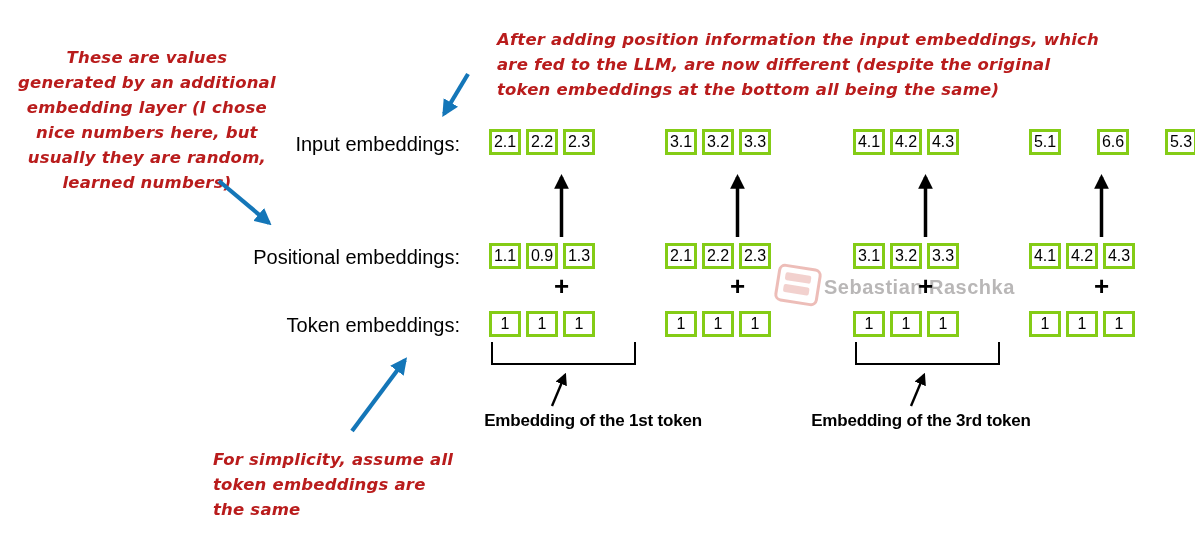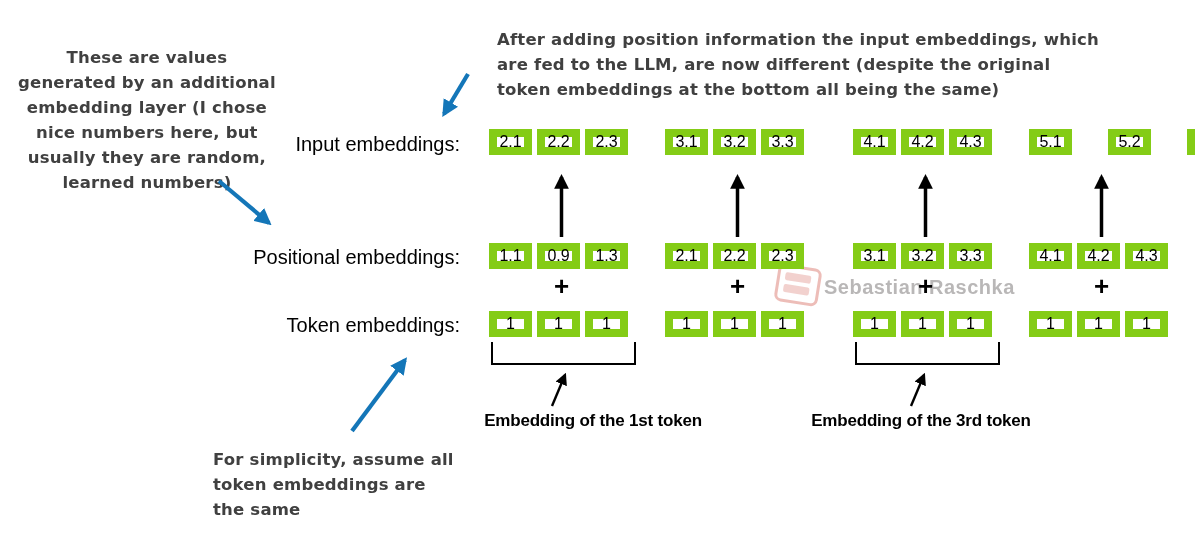--- a/index.html
+++ b/index.html
@@ -1,40 +1,40 @@
 <!DOCTYPE html>
 <html><head>
 <meta charset="utf-8">
 <style>
   html,body{margin:0;padding:0;background:#fff;}
   .canvas{position:relative;width:1195px;height:533px;background:#ffffff;overflow:hidden;
           font-family:"Liberation Sans",sans-serif;}
 
   
-  .ann{position:absolute;color:#404040;
-       font-family:"DejaVu Sans",sans-serif;font-weight:bold;
+  .ann{position:absolute;color:#b91c1c;
+       font-family:"DejaVu Sans",sans-serif;font-style:italic;font-weight:bold;
        font-size:16.5px;line-height:25px;letter-spacing:0.2px;white-space:pre-line;}
   #ann-top-left{left:18px;top:45px;text-align:center;}
   #ann-top-center{left:497px;top:27px;}
   #ann-bottom-left{left:213px;top:447px;}
 
   
   .row-label{position:absolute;left:0;width:460px;text-align:right;
              font-size:20px;color:#000;}
   #label-input{top:133px;}
   #label-positional{top:246px;}
   #label-token{top:314px;}
 
   
   .box-row{position:absolute;left:0;width:100%;height:27px;}
   #row-input{top:129px;}
   #row-positional{top:243px;}
   #row-token{top:311px;}
   .box-group{position:absolute;top:0;display:flex;gap:5px;}
-  .ebox{box-sizing:border-box;width:43px;height:26px;border:8px solid #84cc16;background:#fff;
+  .ebox{box-sizing:border-box;width:32px;height:26px;border:3px solid #84cc16;background:#fff;
         display:flex;align-items:center;justify-content:center;
         font-size:16px;color:#000;}
 
   
   .plus-layer{position:absolute;left:0;top:270px;width:100%;height:32px;}
   .plus{position:absolute;top:0;width:145px;text-align:center;
         font-size:26px;font-weight:bold;color:#000;line-height:32px;}
 
   
   .bracket{position:absolute;top:342px;width:141px;height:21px;
@@ -103,21 +103,21 @@
           <div class="ebox">3.2</div>
           <div class="ebox">3.3</div>
         </div>
         <div class="box-group" style="left: 853px;">
           <div class="ebox">4.1</div>
           <div class="ebox">4.2</div>
           <div class="ebox">4.3</div>
         </div>
         <div class="box-group" style="left: 1029px; gap: 36px;">
           <div class="ebox">5.1</div>
-          <div class="ebox">5.2</div>
+          <div class="ebox">6.6</div>
           <div class="ebox">5.3</div>
         </div>
       </div>
     <div class="box-row" id="row-positional">
         <div class="box-group" style="left: 489px;">
           <div class="ebox">1.1</div>
           <div class="ebox">0.9</div>
           <div class="ebox">1.3</div>
         </div>
         <div class="box-group" style="left: 665px;">

